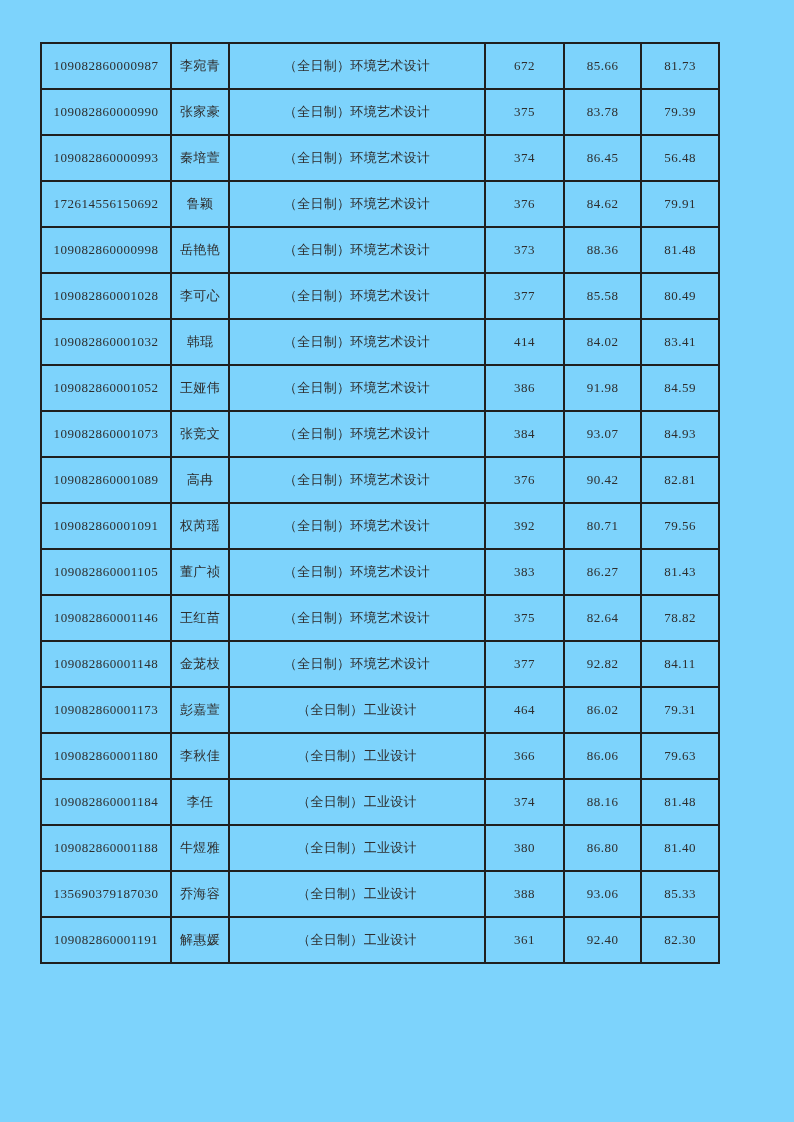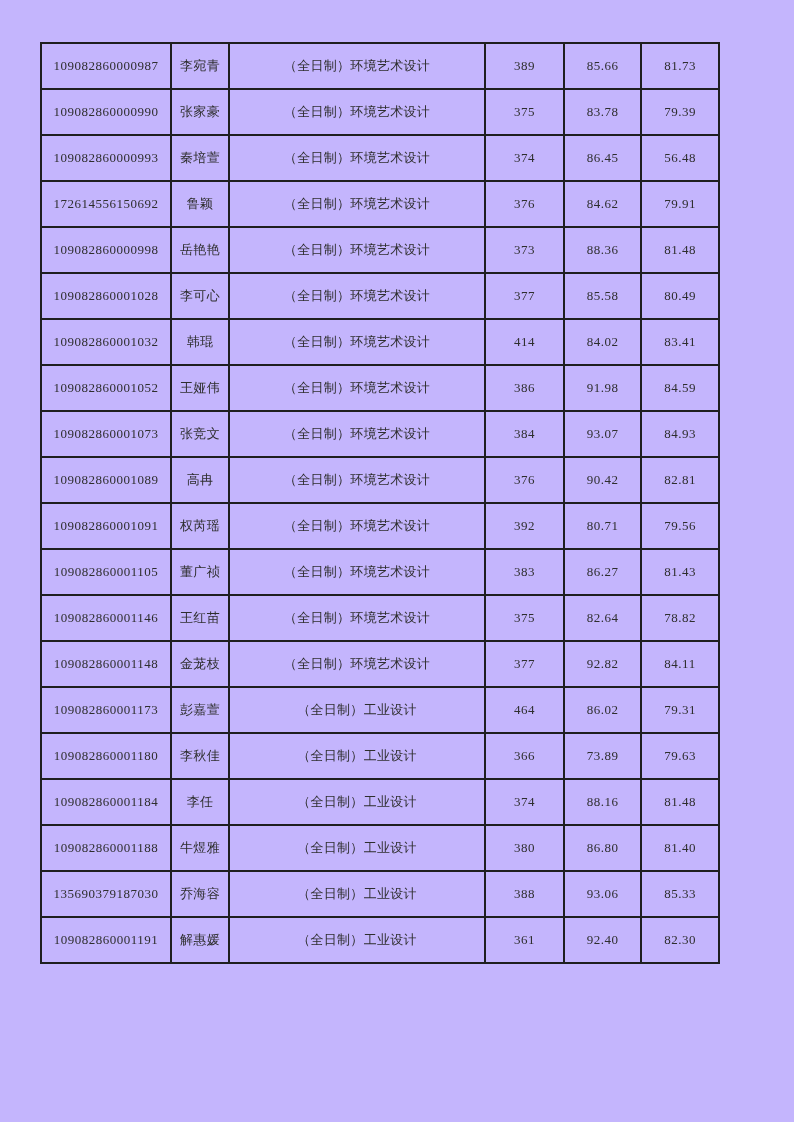--- a/index.html
+++ b/index.html
@@ -4,21 +4,21 @@
 <style>
   html, body {
     margin: 0;
     padding: 0;
     background: #ffffff;
   }
   .page {
     position: relative;
     width: 794px;
     height: 1122px;
-    background: #c4b5fd;
+    background: #7dd3fc;
     overflow: hidden;
     font-family: "Liberation Serif", "DejaVu Serif", serif;
   }
   .results-table {
     position: absolute;
     left: 40px;
     top: 42px;
     width: 678px;
     border-collapse: collapse;
     table-layout: fixed;
@@ -50,21 +50,21 @@
       <col style="width:256px">
       <col style="width:79px">
       <col style="width:77px">
       <col style="width:78px">
     </colgroup>
     <tbody id="table-body">
         <tr>
           <td class="num">109082860000987</td>
           <td>李宛青</td>
           <td>（全日制）环境艺术设计</td>
-          <td class="num">389</td>
+          <td class="num">672</td>
           <td class="num">85.66</td>
           <td class="num">81.73</td>
         </tr>
         <tr>
           <td class="num">109082860000990</td>
           <td>张家豪</td>
           <td>（全日制）环境艺术设计</td>
           <td class="num">375</td>
           <td class="num">83.78</td>
           <td class="num">79.39</td>
@@ -171,21 +171,21 @@
           <td>（全日制）工业设计</td>
           <td class="num">464</td>
           <td class="num">86.02</td>
           <td class="num">79.31</td>
         </tr>
         <tr>
           <td class="num">109082860001180</td>
           <td>李秋佳</td>
           <td>（全日制）工业设计</td>
           <td class="num">366</td>
-          <td class="num">73.89</td>
+          <td class="num">86.06</td>
           <td class="num">79.63</td>
         </tr>
         <tr>
           <td class="num">109082860001184</td>
           <td>李任</td>
           <td>（全日制）工业设计</td>
           <td class="num">374</td>
           <td class="num">88.16</td>
           <td class="num">81.48</td>
         </tr>

